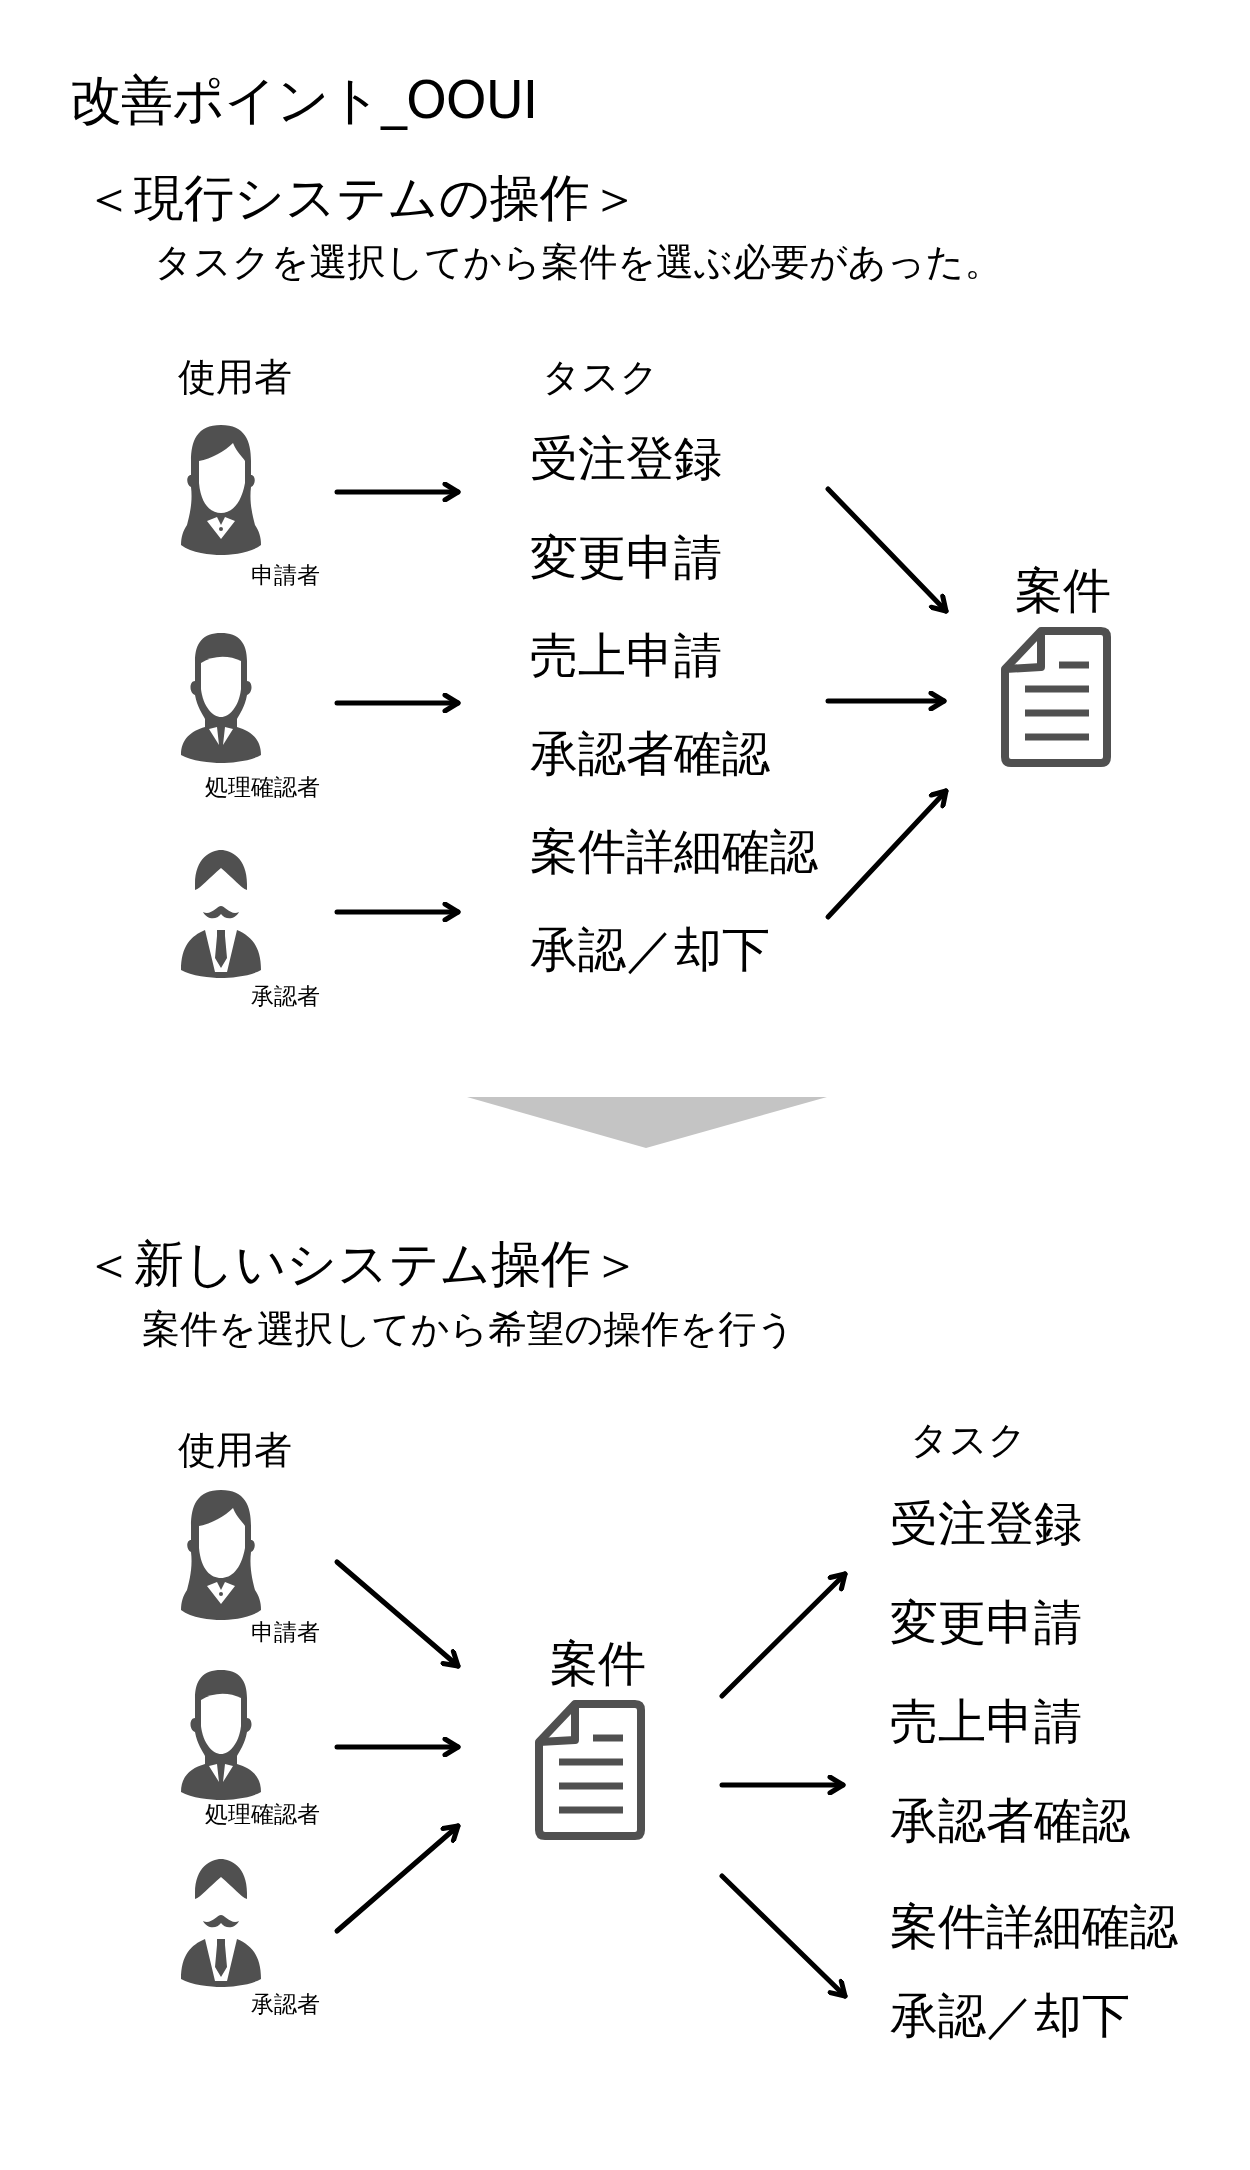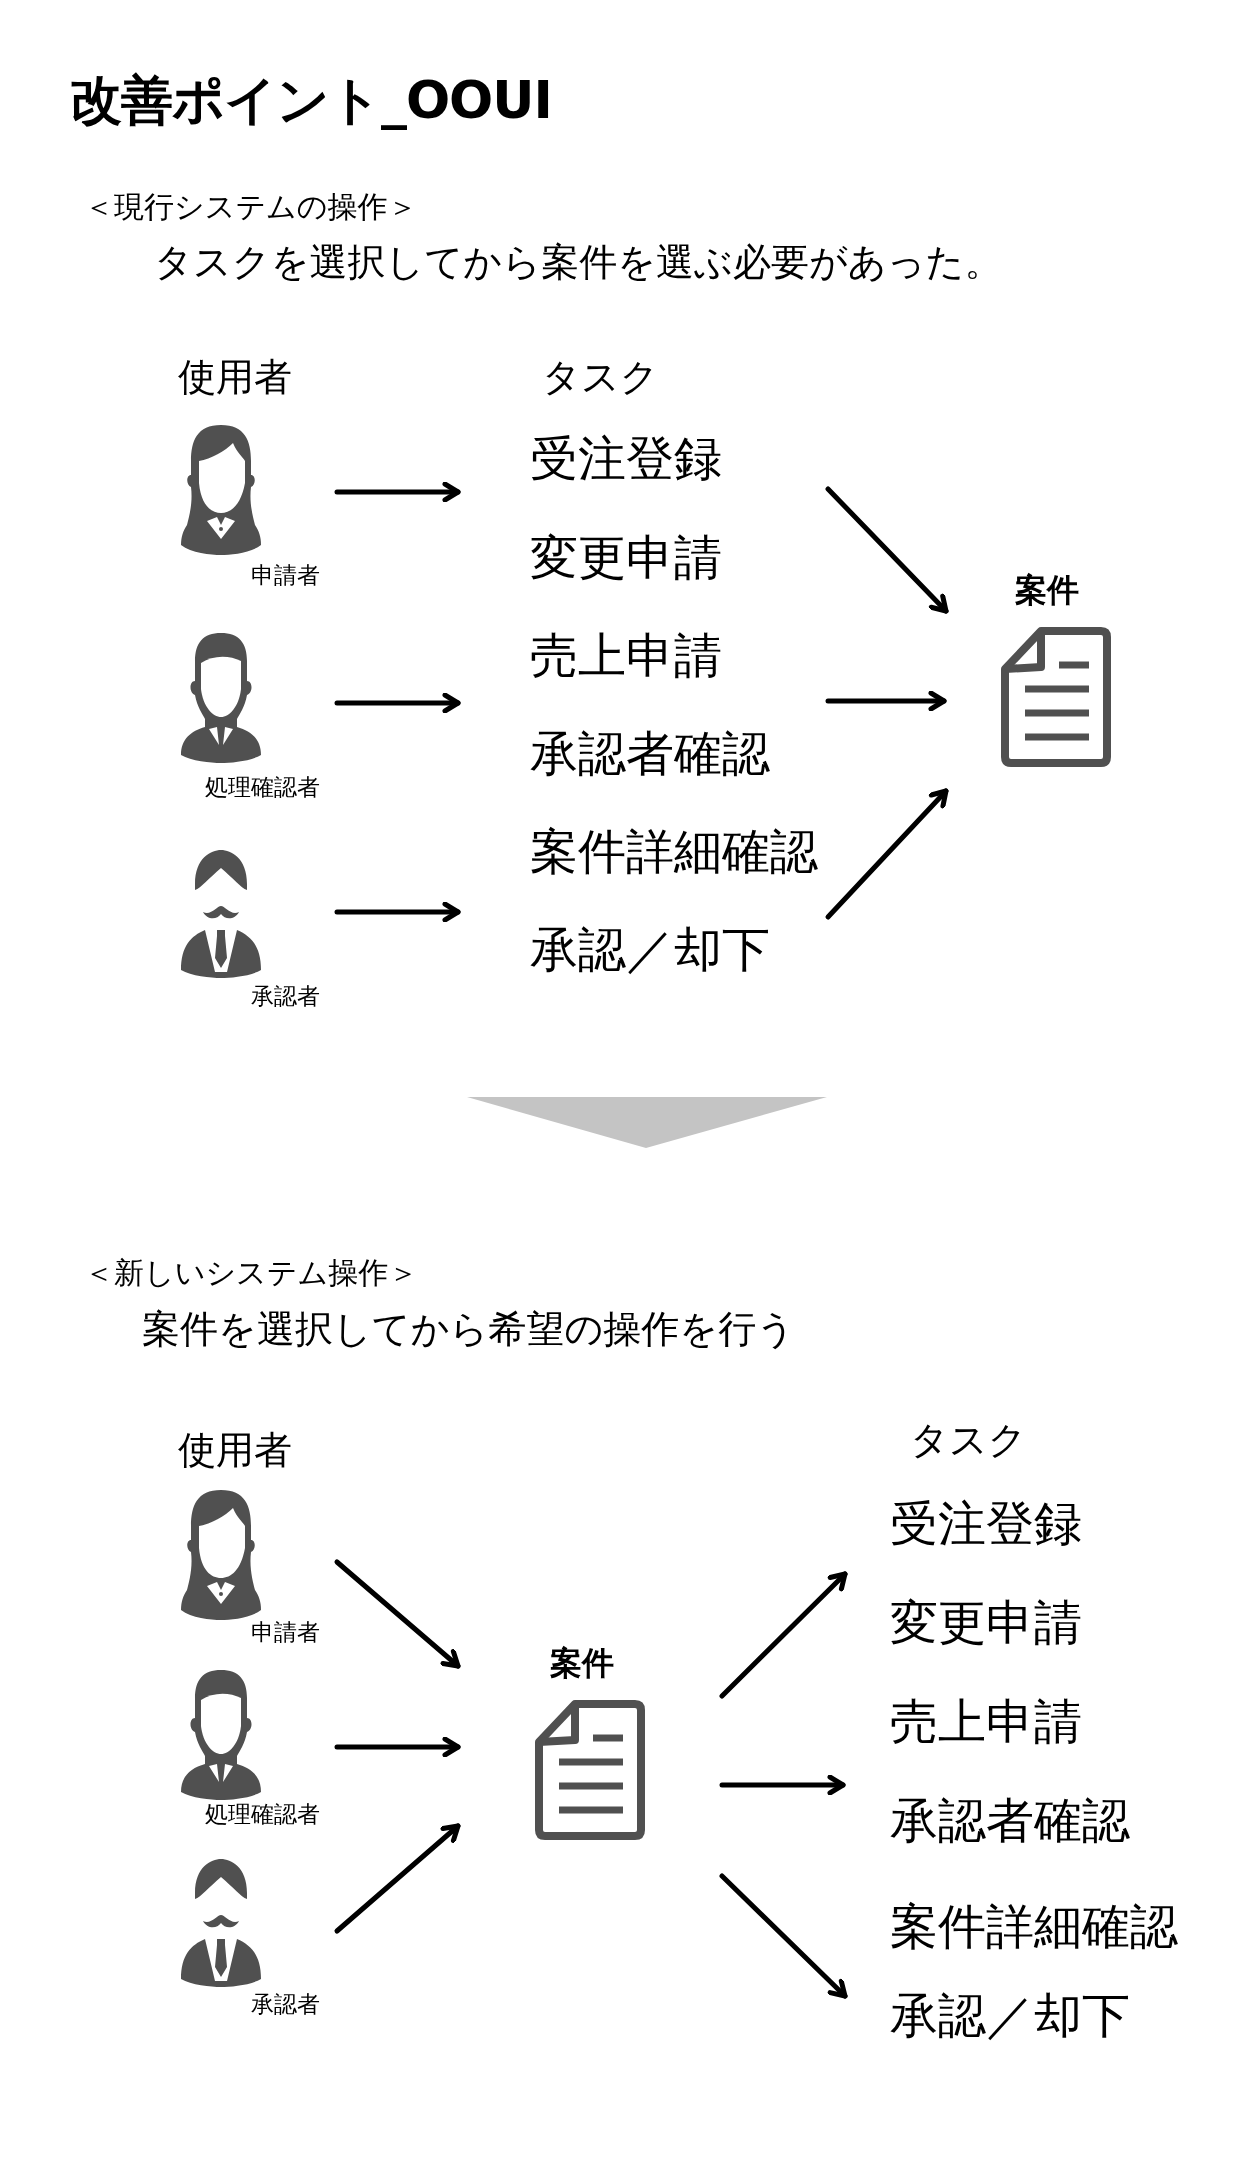--- a/index.html
+++ b/index.html
@@ -1,25 +1,25 @@
 <!DOCTYPE html>
 <html><head>
 <meta charset="utf-8">
 <style>
   html, body { margin: 0; padding: 0; background: #ffffff; }
   body { width: 1250px; height: 2170px; position: relative; overflow: hidden;
          font-family: "DejaVu Sans", "Liberation Sans", sans-serif; color: #000; }
   .abs { position: absolute; white-space: nowrap; }
-  .title { left: 70px; top: 70px; font-size: 52px; font-weight: bold; line-height: 60px; letter-spacing: -1px; }
-  .heading { font-size: 30px; line-height: 44px; margin-top: 9px; }
+  .title { left: 70px; top: 70px; font-size: 52px; font-weight: normal; line-height: 60px; letter-spacing: -1px; }
+  .heading { font-size: 50px; line-height: 44px; }
   .sub { font-size: 38px; line-height: 44px; }
   .col-head { font-size: 38px; font-weight: normal; line-height: 44px; }
   .task { font-size: 48px; line-height: 44px; }
   .role-label { font-size: 23px; line-height: 28px; width: 160px; text-align: right; }
-  .case-label { font-size: 32px; font-weight: bold; line-height: 42px; }
+  .case-label { font-size: 48px; font-weight: normal; line-height: 42px; }
   svg.overlay { position: absolute; left: 0; top: 0; }
   .person { position: absolute; width: 80px; height: 132px; }
   .doc { position: absolute; width: 110px; height: 140px; }
 </style>
 </head>
 <body>
 
 <svg width="0" height="0" style="position:absolute">
   <defs>
     <symbol id="female" viewBox="0 0 80 132">

